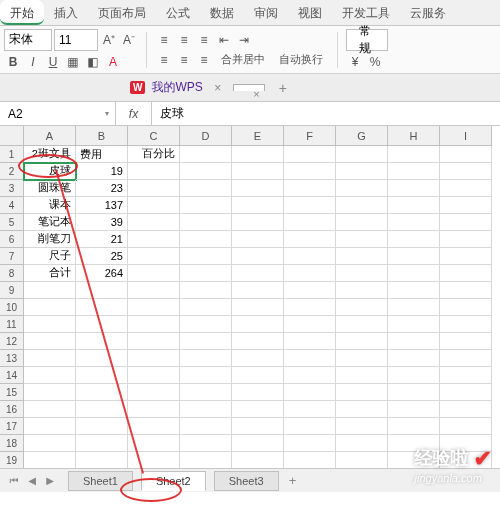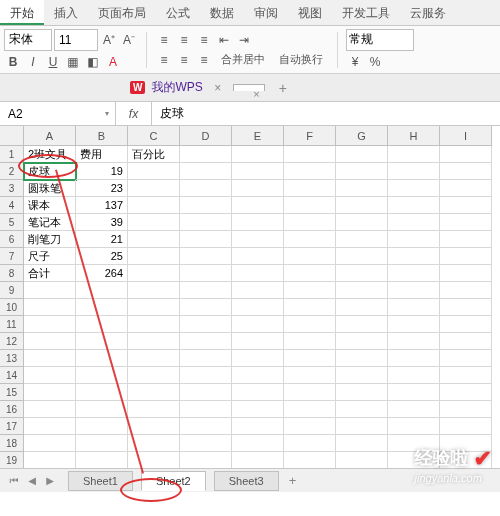--- a/index.html
+++ b/index.html
@@ -1,32 +1,32 @@
 <!DOCTYPE html>
 <html><head>
 <meta charset="utf-8">
 <style>
 * { box-sizing: border-box; margin: 0; padding: 0; }
 body { font-family: "Microsoft YaHei", Arial, sans-serif; font-size: 12px; background: #fff; width: 500px; height: 516px; overflow: hidden; position: relative; }
 
 
 .ribbon-tabs { display: flex; height: 26px; background: #f0f0f0; border-bottom: 1px solid #c8c8c8; }
-.ribbon-tab { padding: 5px 10px 4px; color: #555; cursor: pointer; font-size: 12px; }
+.ribbon-tab { padding: 5px 10px 4px; color: #555; cursor: pointer; font-size: 12px; border-radius: 7px; }
 .ribbon-tab.active { background: #fff; color: #333; border-bottom: 2px solid #2e9b5a; }
 
 
 .toolbar { height: 48px; background: #fafafa; border-bottom: 1px solid #d0d0d0; display: flex; align-items: center; padding: 0 4px; gap: 4px; }
 .font-select { width: 48px; height: 22px; border: 1px solid #c0c0c0; font-size: 12px; padding: 0 4px; background: #fff; }
 .size-select { width: 44px; height: 22px; border: 1px solid #c0c0c0; font-size: 12px; padding: 0 4px; background: #fff; }
 .tb-sep { width: 1px; height: 36px; background: #d8d8d8; margin: 0 4px; }
 .tb-group { display: flex; flex-direction: column; gap: 2px; }
 .tb-row { display: flex; gap: 2px; align-items: center; }
 .tb-btn { width: 18px; height: 18px; display: flex; align-items: center; justify-content: center; color: #555; cursor: pointer; font-size: 12px; }
 .tb-btn.wide { width: auto; padding: 0 6px; font-size: 11px; }
-.style-box { width: 68px; height: 22px; border: 1px solid #c0c0c0; font-size: 12px; padding: 0 2px; background: #fff; display: flex; align-items: center; }
+.style-box { width: 42px; height: 22px; border: 1px solid #c0c0c0; font-size: 12px; padding: 0 12px; background: #fff; display: flex; align-items: center; }
 
 
 .doc-bar { height: 28px; background: #ededed; border-bottom: 1px solid #c8c8c8; display: flex; align-items: center; padding-left: 130px; gap: 6px; }
 .wps-badge { background: #d23; color: #fff; font-size: 10px; padding: 1px 3px; border-radius: 2px; font-weight: bold; }
 .doc-label { color: #4c1d95; font-size: 12px; }
 .doc-tab { background: #fff; border: 1px solid #b0b0b0; border-bottom: none; padding: 3px 20px 3px 10px; font-size: 12px; position: relative; }
 .doc-tab .x { position: absolute; right: 4px; top: 3px; color: #888; font-size: 11px; }
 .plus-tab { color: #888; font-size: 14px; padding: 0 8px; cursor: pointer; }
 
 
@@ -39,21 +39,21 @@
 
 .grid-wrap { position: relative; height: 360px; overflow: hidden; }
 .corner { position: absolute; left: 0; top: 0; width: 24px; height: 20px; background: #f0f0f0; border-right: 1px solid #c0c0c0; border-bottom: 1px solid #c0c0c0; }
 .col-headers { position: absolute; left: 24px; top: 0; right: 0; height: 20px; display: flex; }
 .col-h { width: 52px; background: #f0f0f0; border-right: 1px solid #c0c0c0; border-bottom: 1px solid #c0c0c0; text-align: center; font-size: 11px; line-height: 20px; color: #555; flex-shrink: 0; }
 .row-headers { position: absolute; left: 0; top: 20px; width: 24px; }
 .row-h { height: 17px; background: #f0f0f0; border-right: 1px solid #c0c0c0; border-bottom: 1px solid #c0c0c0; text-align: center; font-size: 10px; line-height: 17px; color: #555; }
 .cells { position: absolute; left: 24px; top: 20px; right: 0; }
 .row { display: flex; height: 17px; }
 .cell { width: 52px; border-right: 1px solid #d8d8d8; border-bottom: 1px solid #d8d8d8; font-size: 11px; line-height: 16px; padding: 0 4px; overflow: hidden; white-space: nowrap; flex-shrink: 0; }
-.cell.center { text-align: left; }
+.cell.center { text-align: right; font-family: Liberation Mono, monospace; }
 .cell.right { text-align: right; }
 .cell.active { outline: 2px solid #2e9b5a; outline-offset: -1px; }
 
 
 .sheet-bar { position: absolute; bottom: 24px; left: 0; right: 0; height: 24px; background: #f0f0f0; border-top: 1px solid #c8c8c8; display: flex; align-items: center; padding-left: 6px; gap: 2px; }
 .nav-btn { width: 16px; height: 16px; color: #888; font-size: 10px; display: flex; align-items: center; justify-content: center; cursor: pointer; }
 .sheet-tab { padding: 3px 14px; background: #e4e4e4; border: 1px solid #c0c0c0; font-size: 11px; color: #555; cursor: pointer; margin-left: 8px; }
 .sheet-tab.active { background: #fff; border-bottom-color: #fff; color: #333; }
 .sheet-plus { padding: 2px 8px; color: #888; cursor: pointer; font-size: 13px; }
 

